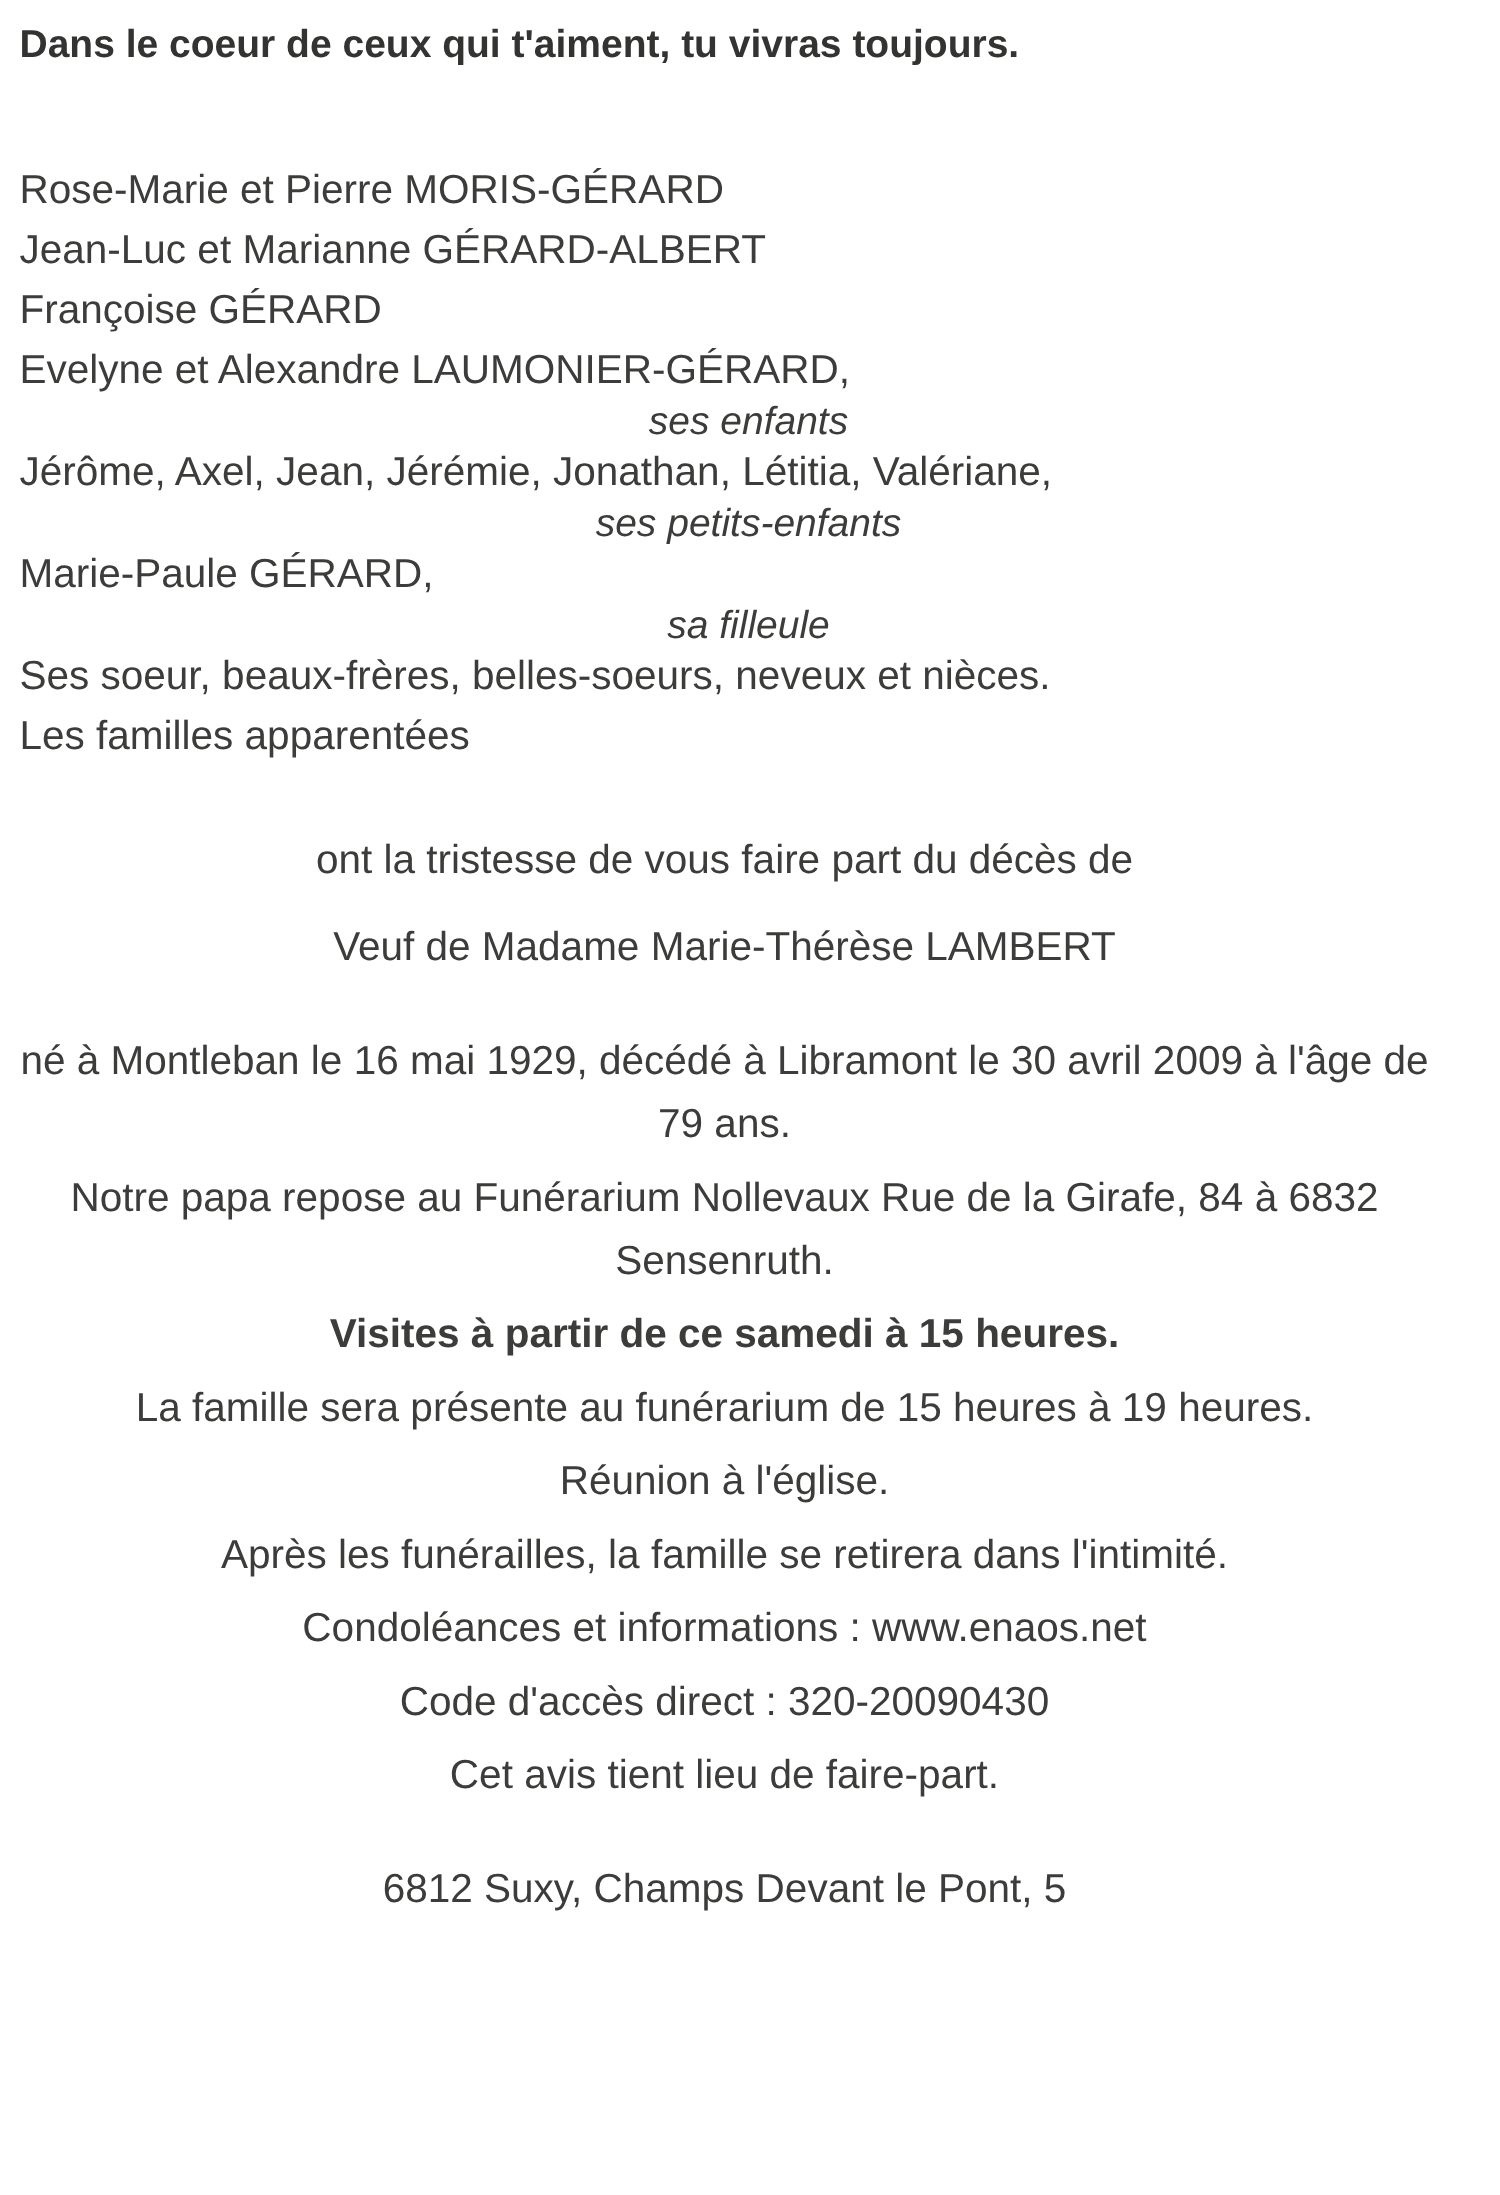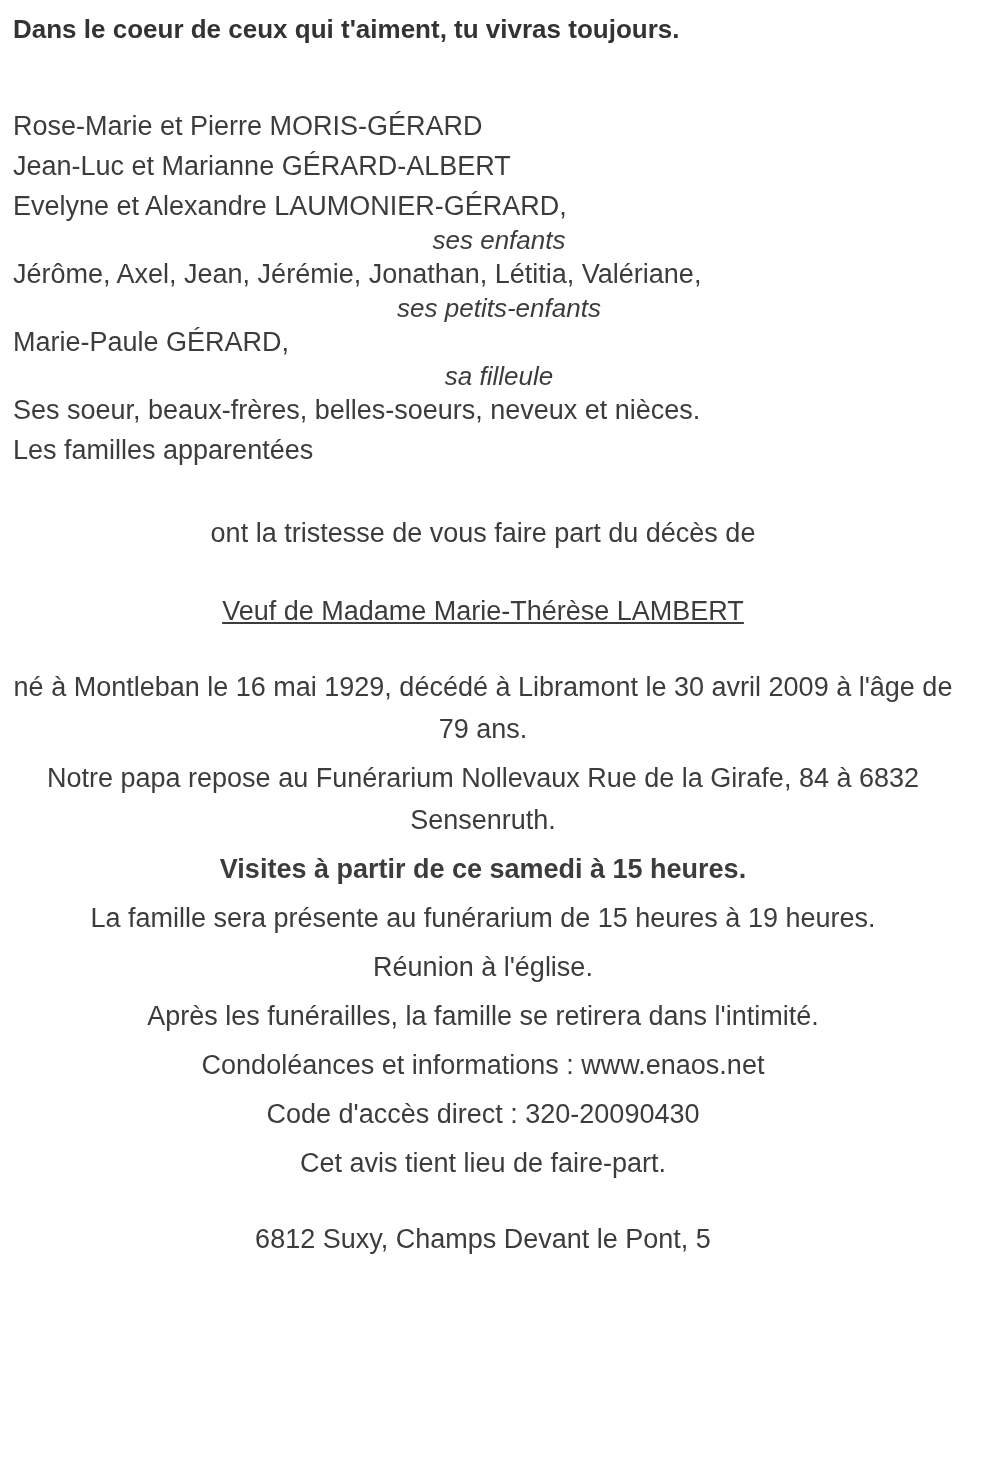--- a/index.html
+++ b/index.html
@@ -47,35 +47,36 @@
     text-align: center;
   }
   .intro { margin-top: 42px; }
   .deceased-name {
     margin-top: 32px;
     font-size: 41px;
     font-weight: 700;
     line-height: 52px;
     color: #333332;
   }
-  .widower { margin-top: 36px; text-decoration: underline; }
+  .widower { margin-top: 16px; }
   .gap-lg { margin-top: 34px; }
   .bold { font-weight: 700; }
   .address { margin-top: 34px; }
 </style>
 </head>
 <body>
 
 <div class="page">
 
   <p class="epitaph">Dans le coeur de ceux qui t'aiment, tu vivras toujours.</p>
 
   <div class="family-block">
     <p class="family-line">Rose-Marie et Pierre MORIS-GÉRARD</p>
     <p class="family-line">Jean-Luc et Marianne GÉRARD-ALBERT</p>
+    <p class="family-line">Françoise GÉRARD</p>
     <p class="family-line">Evelyne et Alexandre LAUMONIER-GÉRARD,</p>
     <p class="relation-line">ses enfants</p>
     <p class="family-line">Jérôme, Axel, Jean, Jérémie, Jonathan, Létitia, Valériane,</p>
     <p class="relation-line">ses petits-enfants</p>
     <p class="family-line">Marie-Paule GÉRARD,</p>
     <p class="relation-line">sa filleule</p>
     <p class="family-line">Ses soeur, beaux-frères, belles-soeurs, neveux et nièces.</p>
     <p class="family-line">Les familles apparentées</p>
   </div>
 

